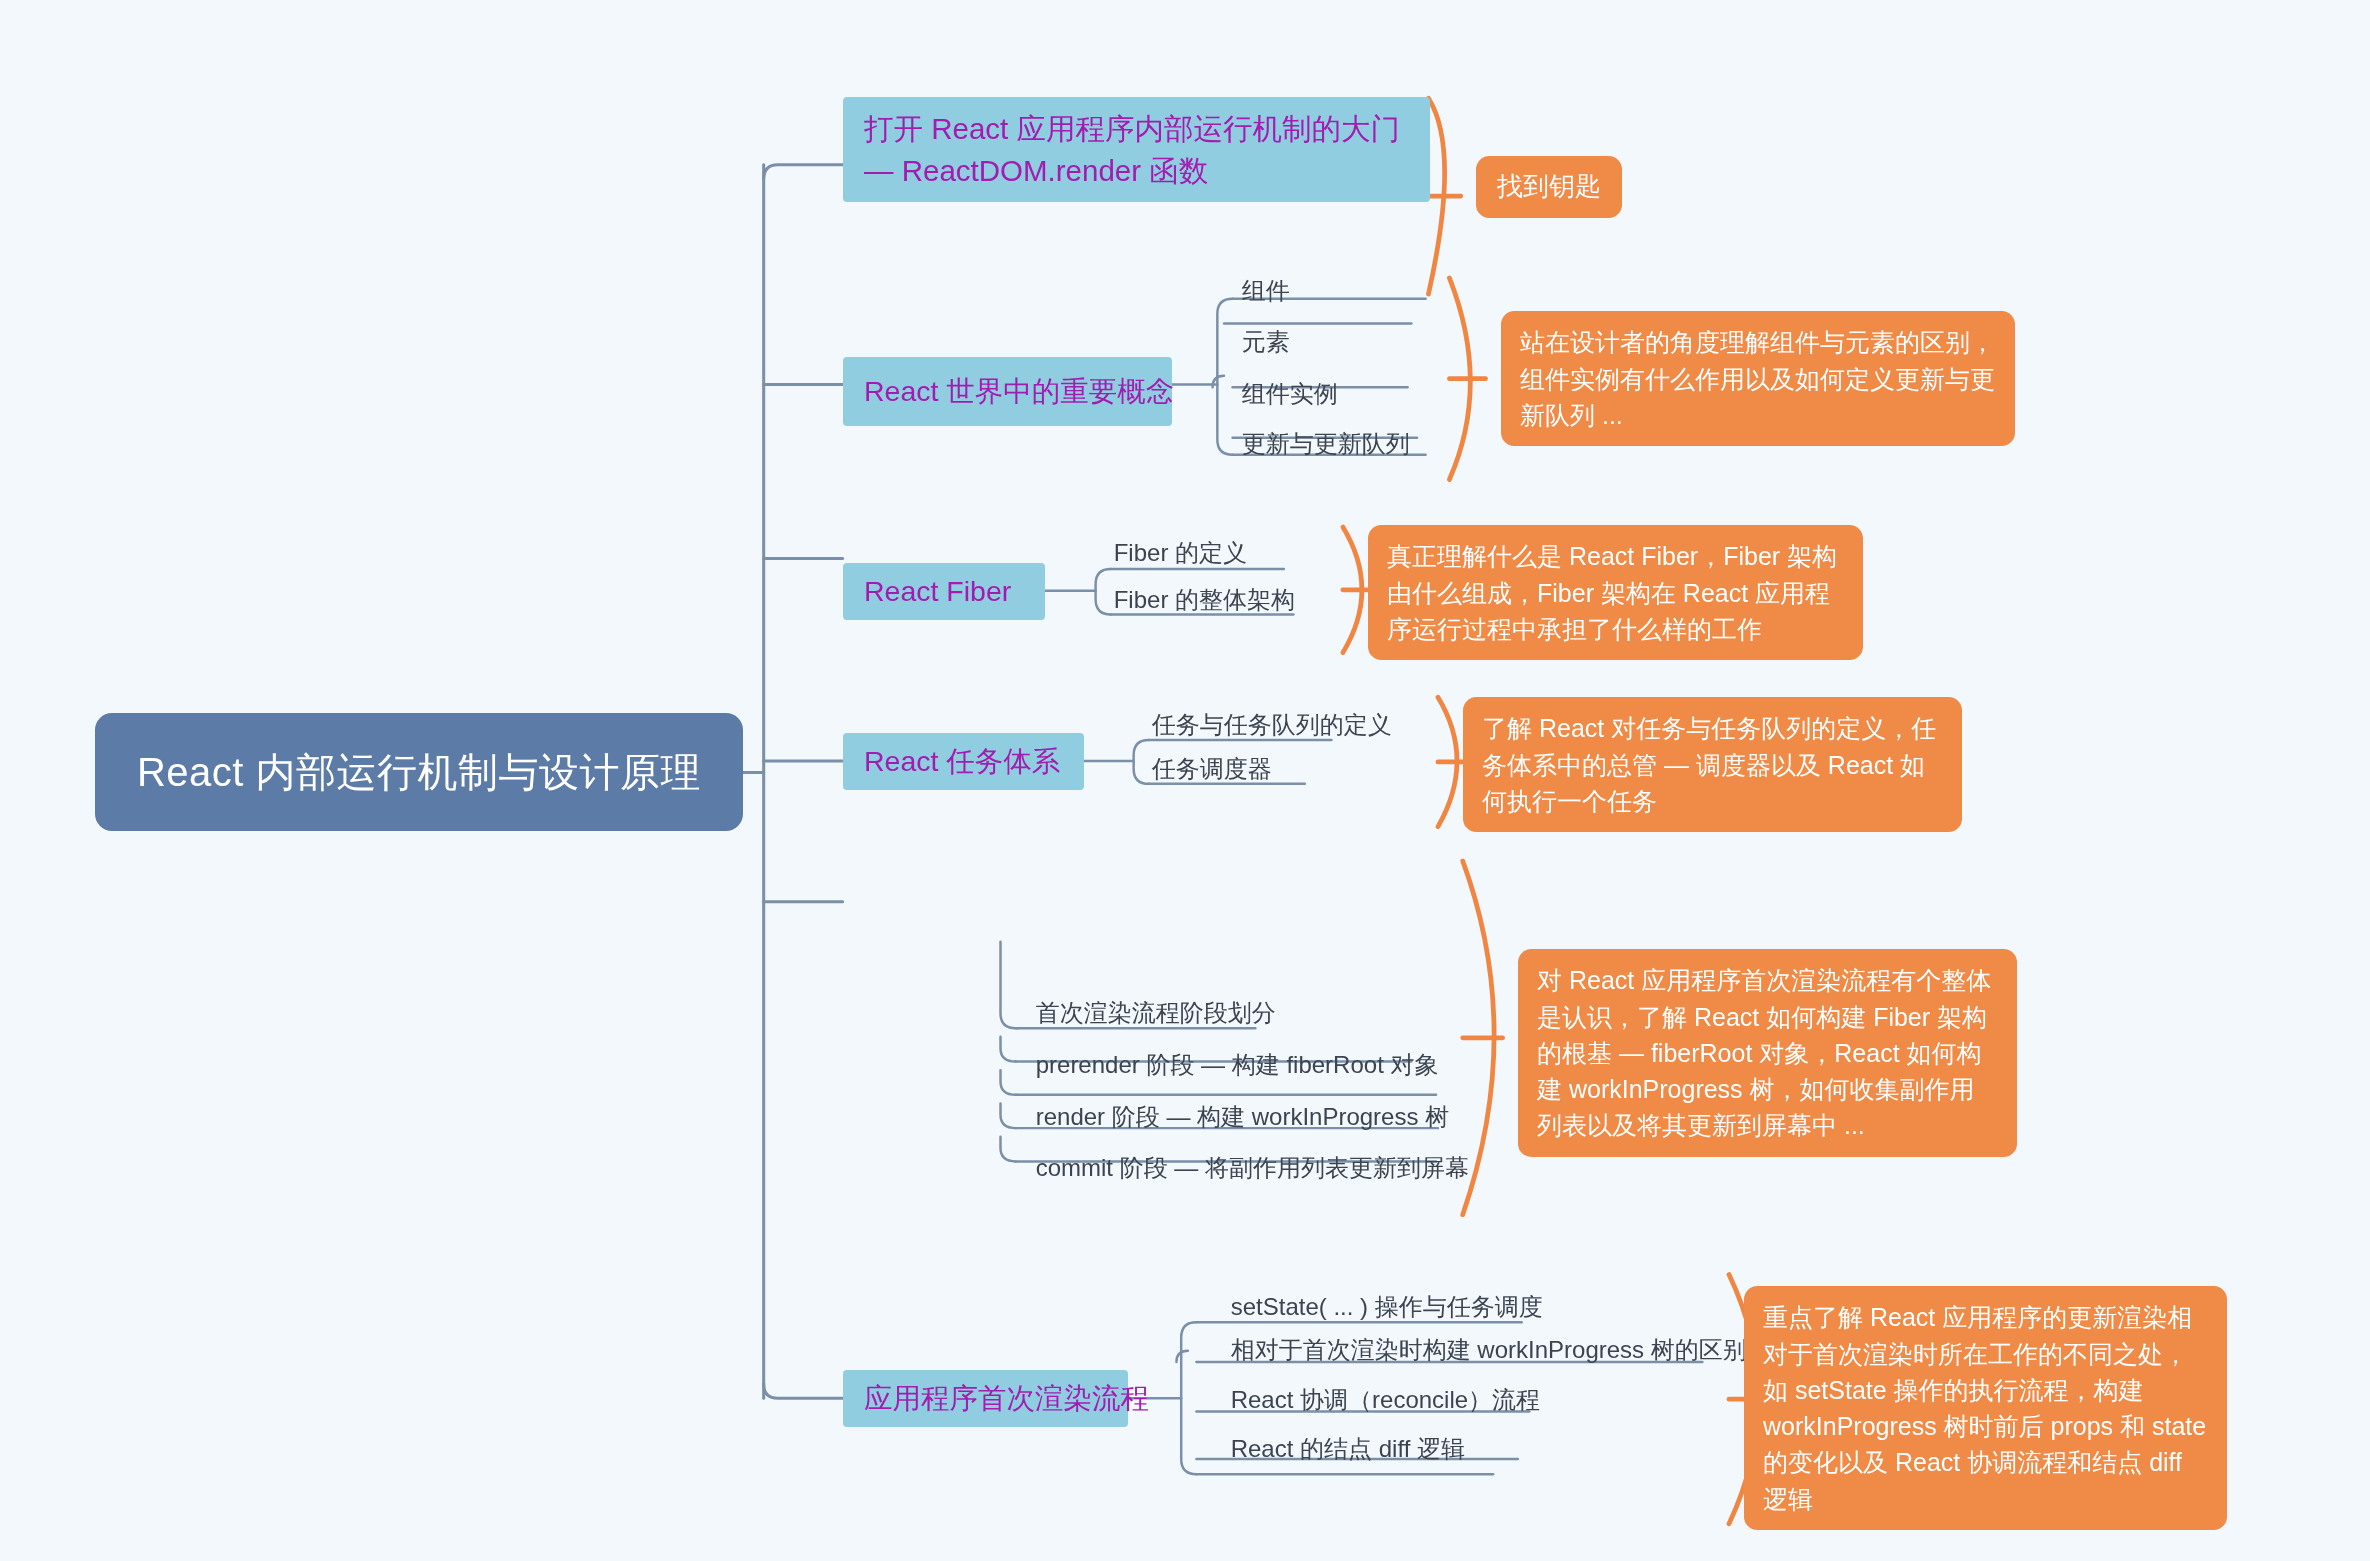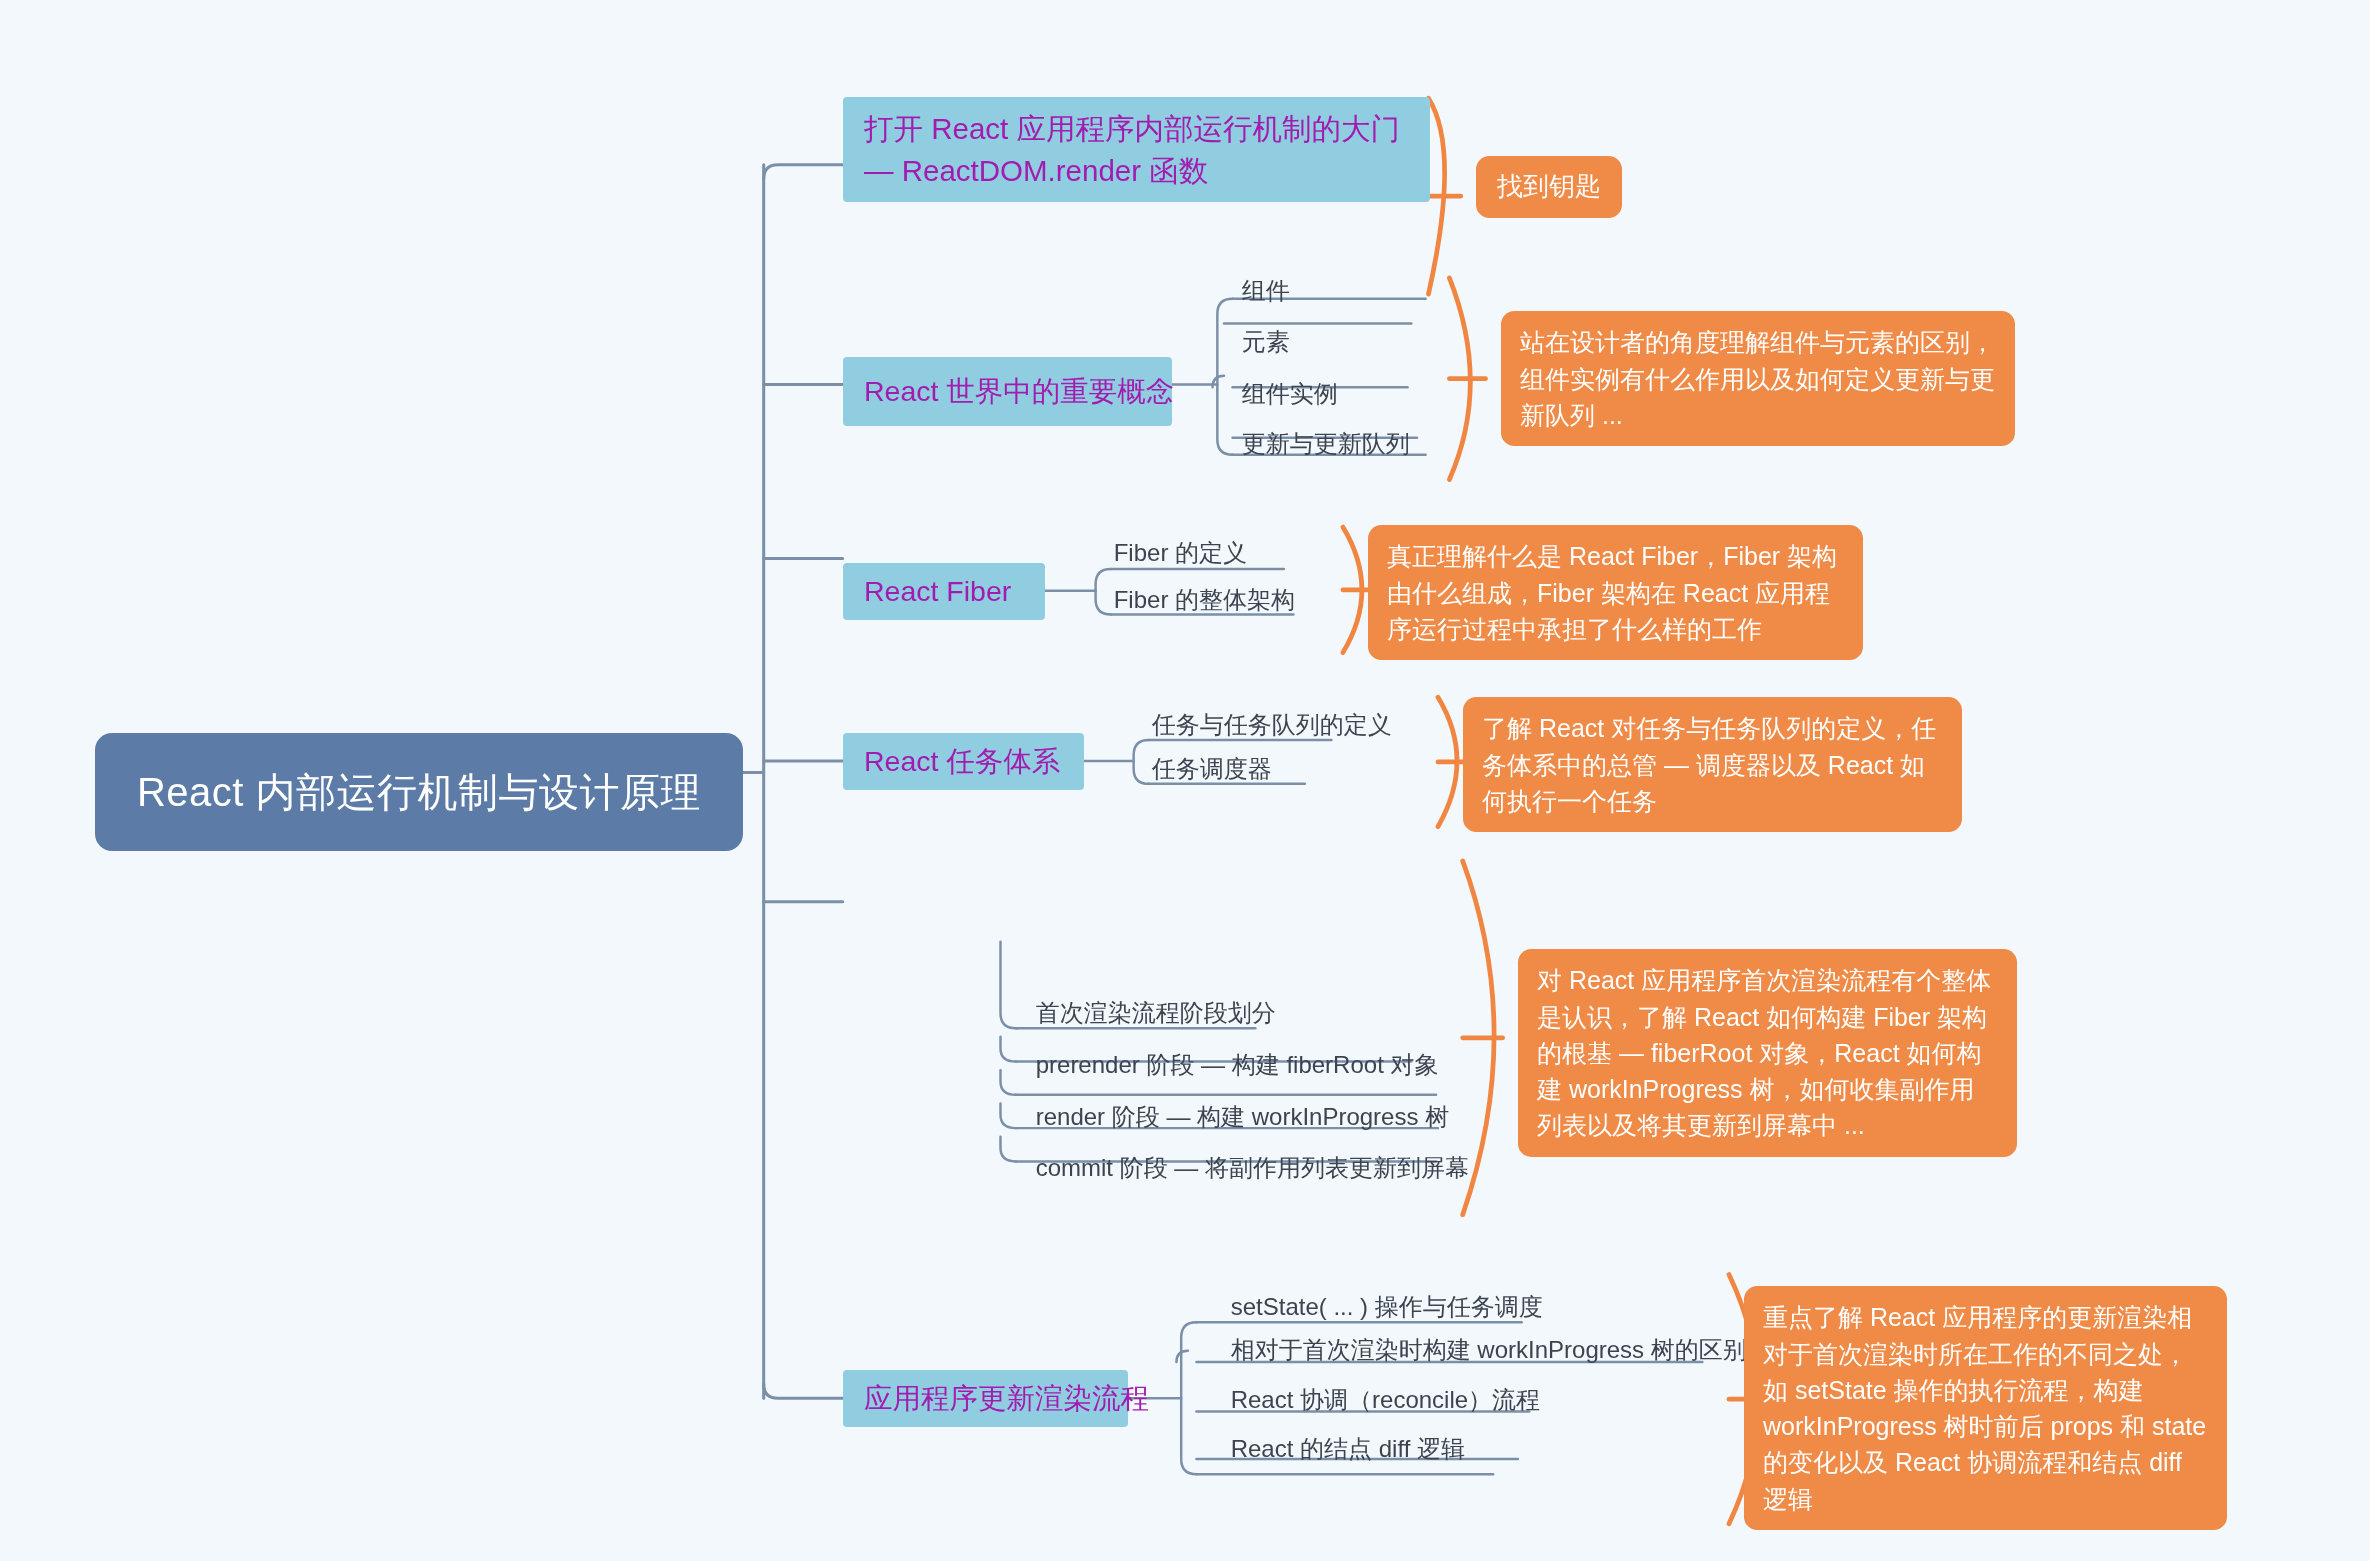--- a/index.html
+++ b/index.html
@@ -29,21 +29,20 @@
   .root {
     position:absolute;
     background:#5c7ba6;
     color:#ffffff;
     border-radius:17px;
     font-size:40px;
     padding:25px 32px;
     display:flex; align-items:center; justify-content:center;
     white-space:nowrap;
     letter-spacing:0.5px;
-    margin-top:20px;
   }
 
   .note {
     position:absolute;
     background:#ef8a47;
     color:#ffffff;
     border-radius:13.3px;
     font-size:25px;
     line-height:1.45;
     padding:13.3px 19px;
@@ -171,21 +170,21 @@
   <div class="leaf" style="left:1146px; top:707px;">任务与任务队列的定义</div>
   <div class="leaf" style="left:1146px; top:751px;">任务调度器</div>
   <div class="note" style="left:1463px; top:697px; width:499px;">了解 React 对任务与任务队列的定义，任务体系中的总管 — 调度器以及 React 如何执行一个任务</div>
 
   <div class="leaf" style="left:1030px; top:995px;">首次渲染流程阶段划分</div>
   <div class="leaf" style="left:1030px; top:1047px;">prerender 阶段 — 构建 fiberRoot 对象</div>
   <div class="leaf" style="left:1030px; top:1099px;">render 阶段 — 构建 workInProgress 树</div>
   <div class="leaf" style="left:1030px; top:1150px;">commit 阶段 — 将副作用列表更新到屏幕</div>
   <div class="note" style="left:1518px; top:949px; width:499px;">对 React 应用程序首次渲染流程有个整体是认识，了解 React 如何构建 Fiber 架构的根基 — fiberRoot 对象，React 如何构建 workInProgress 树，如何收集副作用列表以及将其更新到屏幕中 ...</div>
 
-  <div class="node" style="left:843px; top:1370px; width:285px; height:57px;">应用程序更新渲染流程</div>
+  <div class="node" style="left:843px; top:1370px; width:285px; height:57px;">应用程序首次渲染流程</div>
   <div class="leaf" style="left:1225px; top:1289px;">setState( ... ) 操作与任务调度</div>
   <div class="leaf" style="left:1225px; top:1332px;">相对于首次渲染时构建 workInProgress 树的区别</div>
   <div class="leaf" style="left:1225px; top:1382px;">React 协调（reconcile）流程</div>
   <div class="leaf" style="left:1225px; top:1431px;">React 的结点 diff 逻辑</div>
   <div class="note" style="left:1744px; top:1286px; width:483px;">重点了解 React 应用程序的更新渲染相对于首次渲染时所在工作的不同之处，如 setState 操作的执行流程，构建 workInProgress 树时前后 props 和 state 的变化以及 React 协调流程和结点 diff 逻辑</div>
 
 </div>
 
 
 </body></html>

